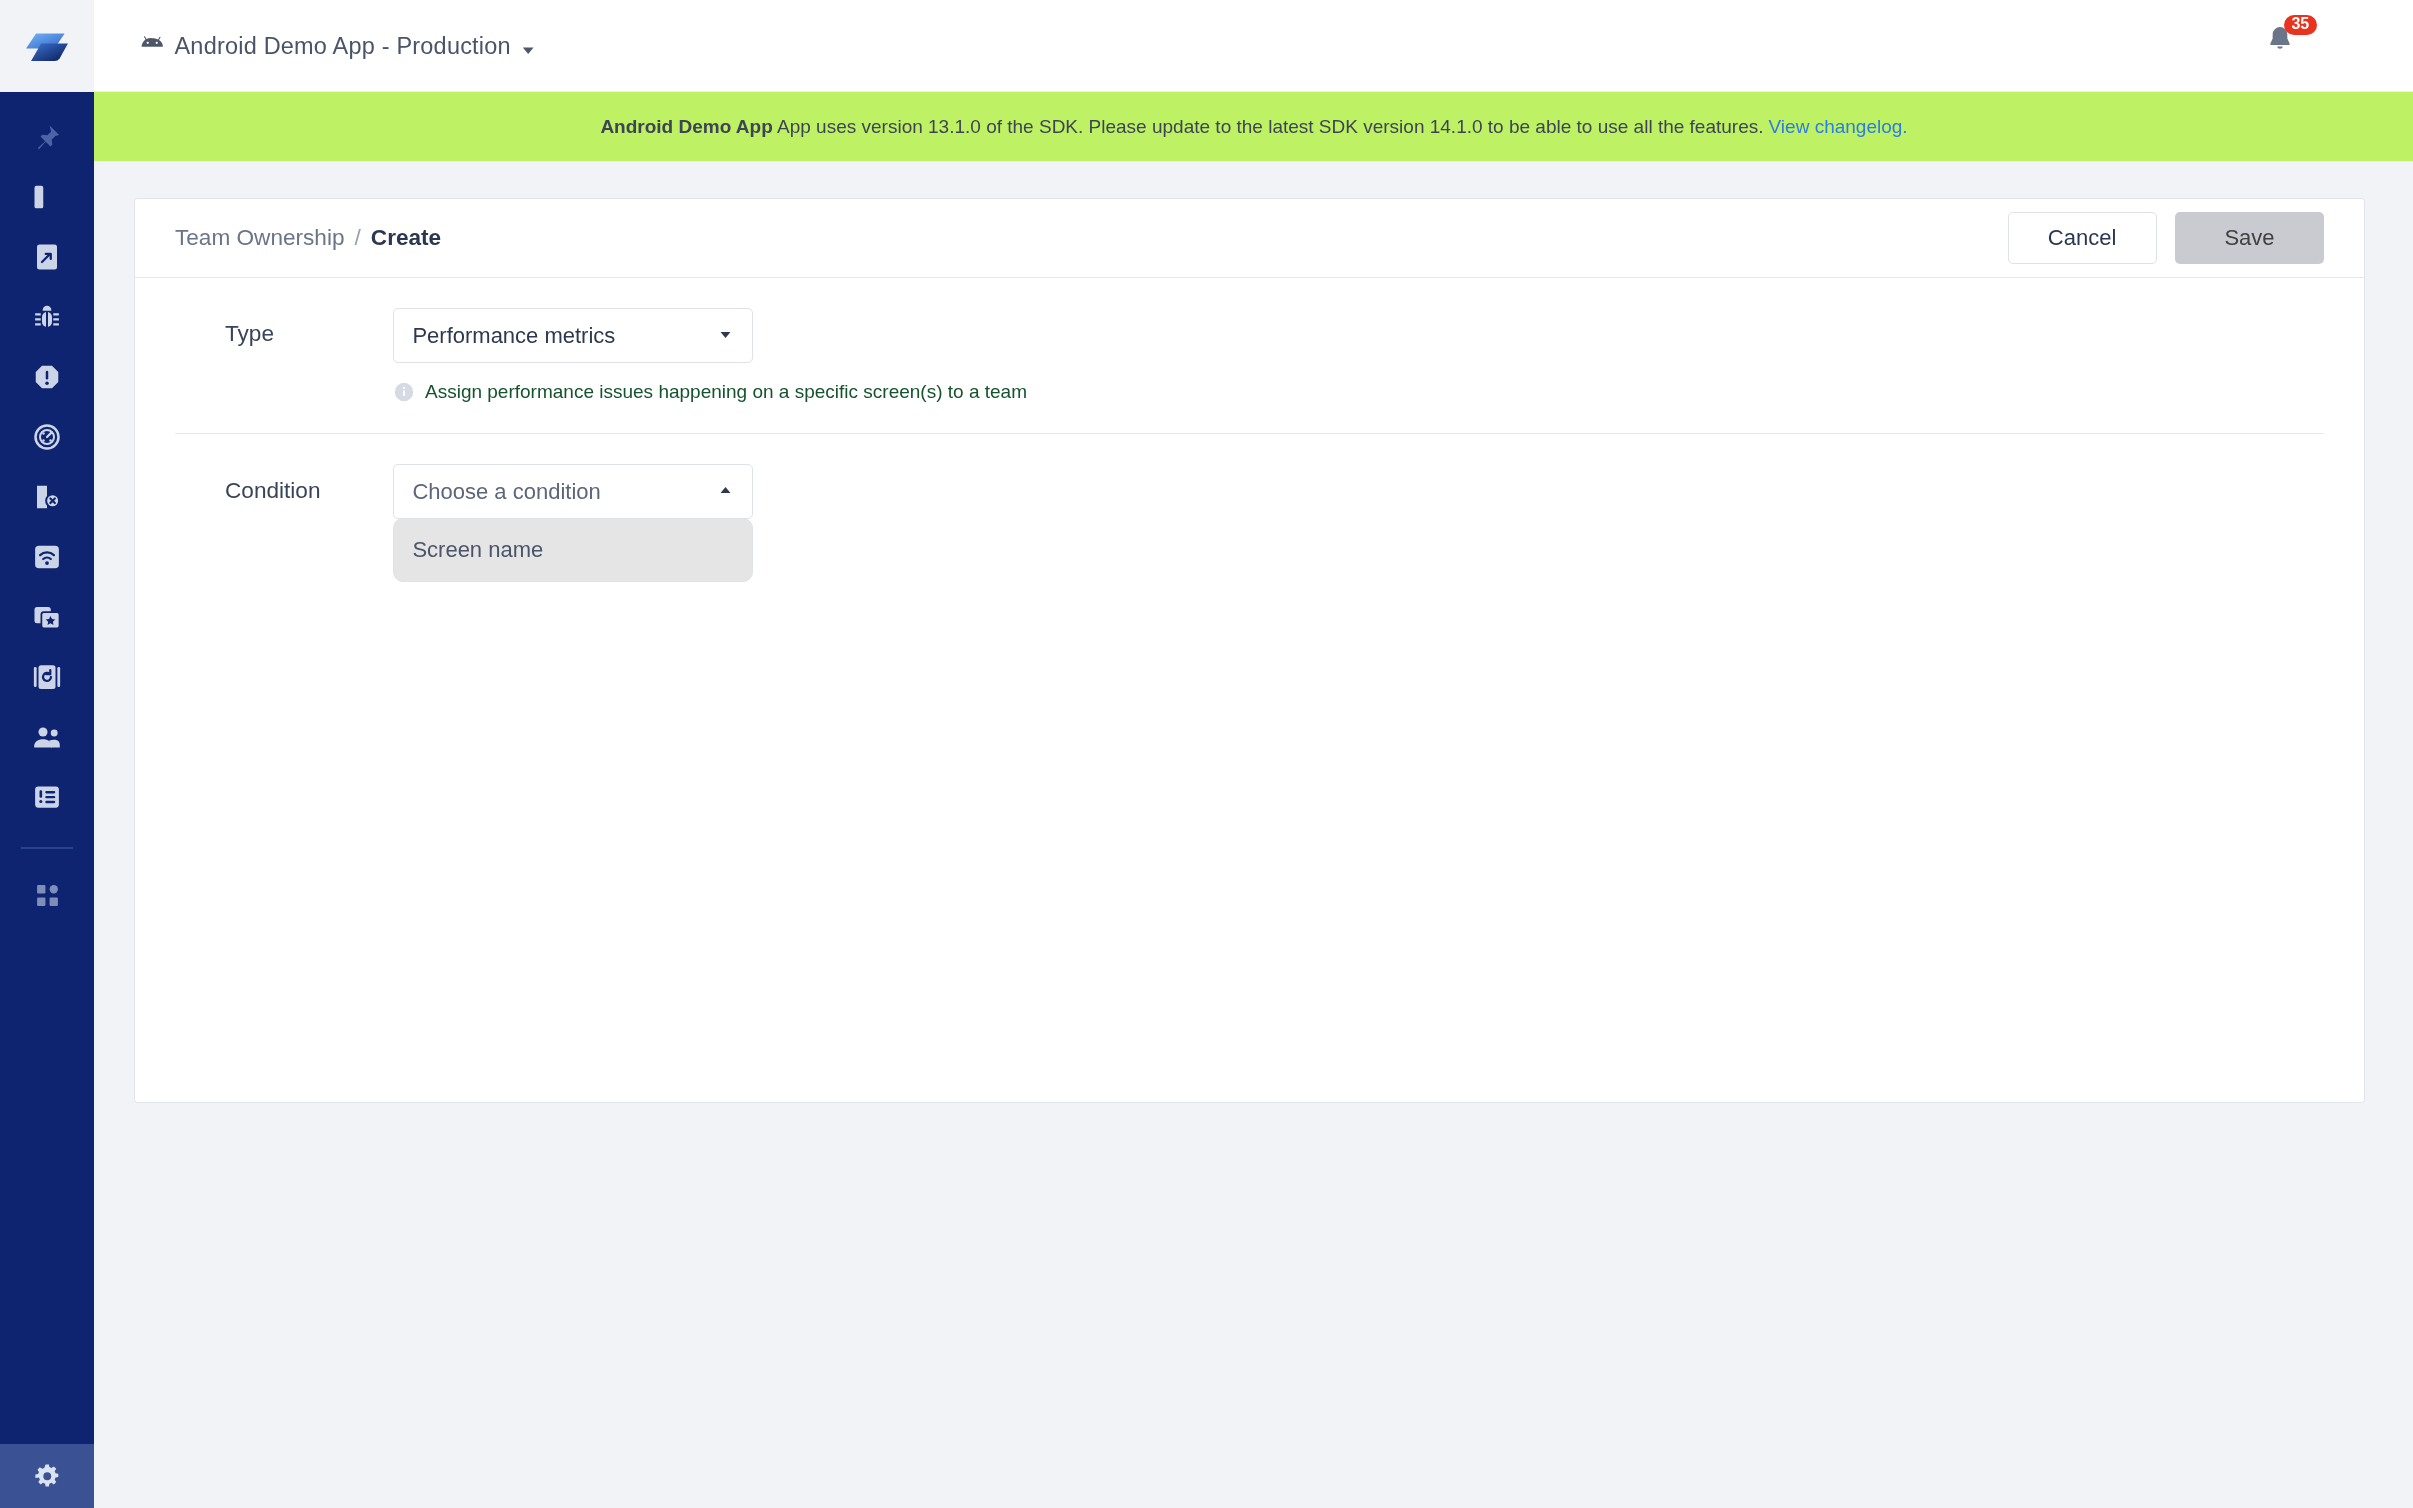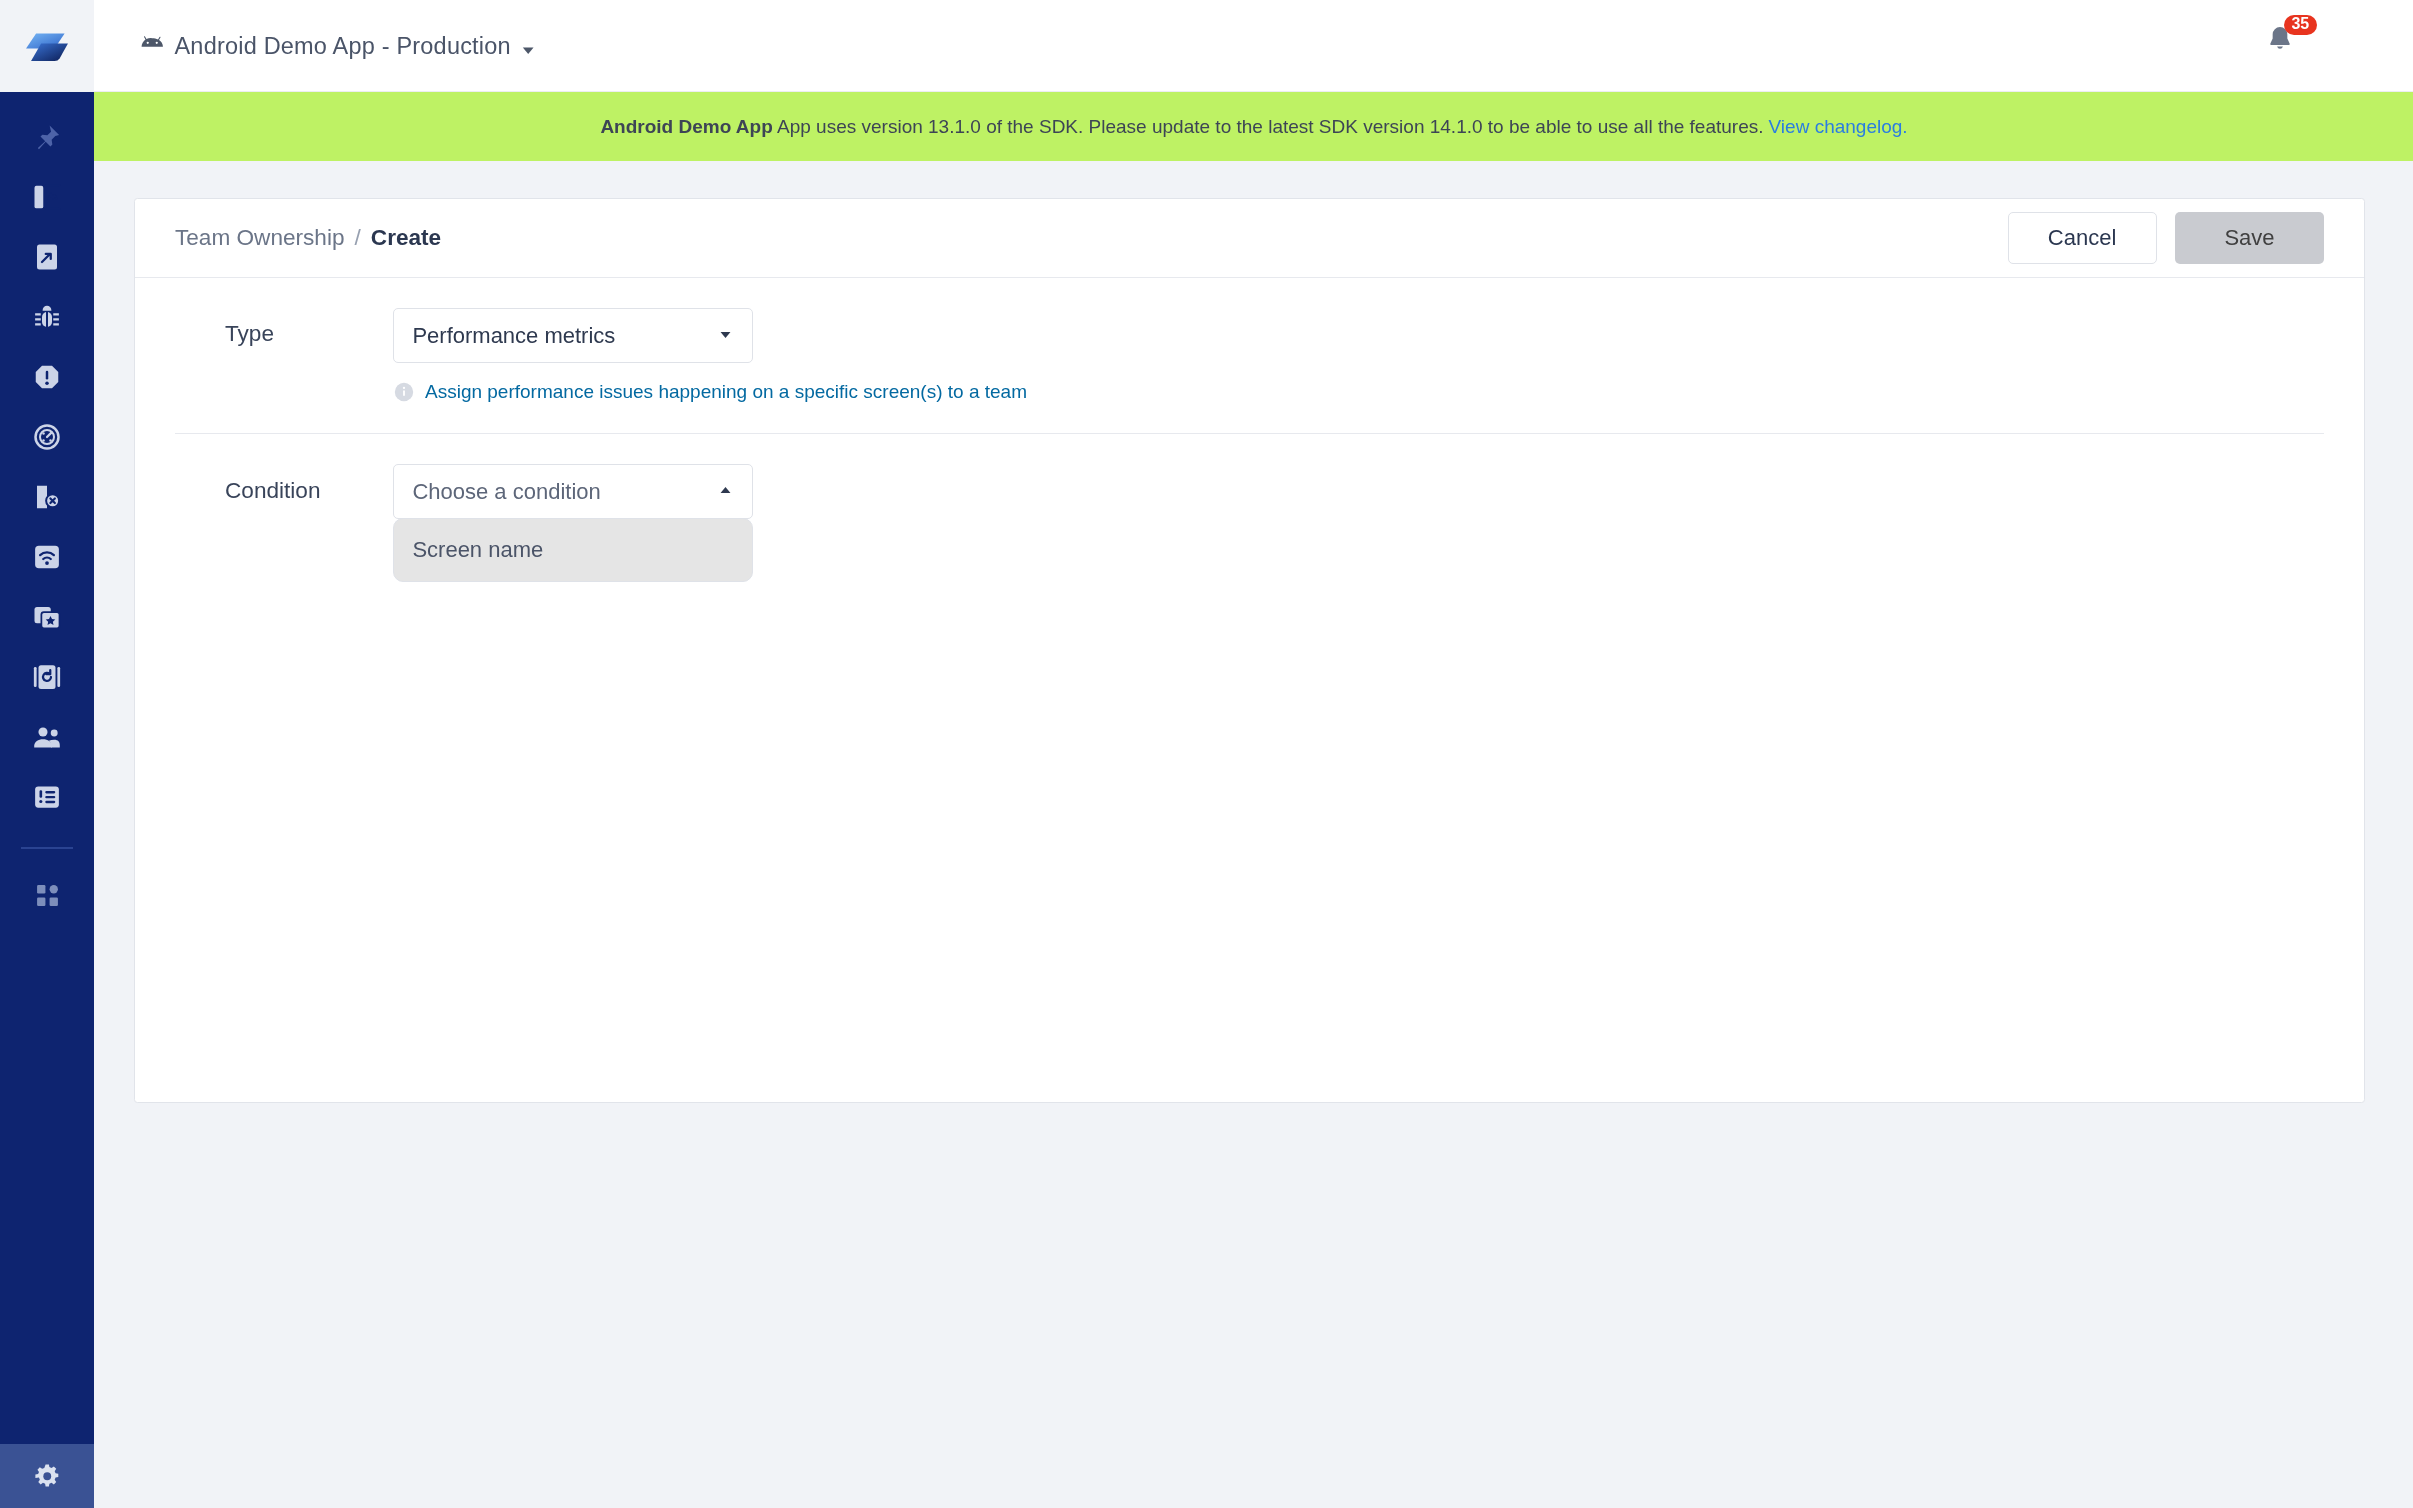--- a/index.html
+++ b/index.html
@@ -135,21 +135,21 @@
     background: #fff;
     display: flex; align-items: center;
     padding: 0 18.4px; cursor: pointer;
     position: relative; z-index: 2;
   }
   .select-value { font-size: 22px; color: #2e394f; }
   .select-value.placeholder { color: #5d6679; }
   .caret { margin-left: auto; color: #2e394f; font-size: 13.4px; }
   .hint {
     display: flex; align-items: center; gap: 10px;
-    margin-top: 18.4px; font-size: 19px; color: #0369a1;
+    margin-top: 18.4px; font-size: 19px; color: #14532d;
   }
   #dropdown-menu {
     position: absolute; left: 0; top: 54px;
     width: 360px;
     background: #e5e5e5;
     border: 0.8px solid #dfe2e8;
     border-radius: 10px;
     padding: 8.4px 0;
     z-index: 1;
   }

